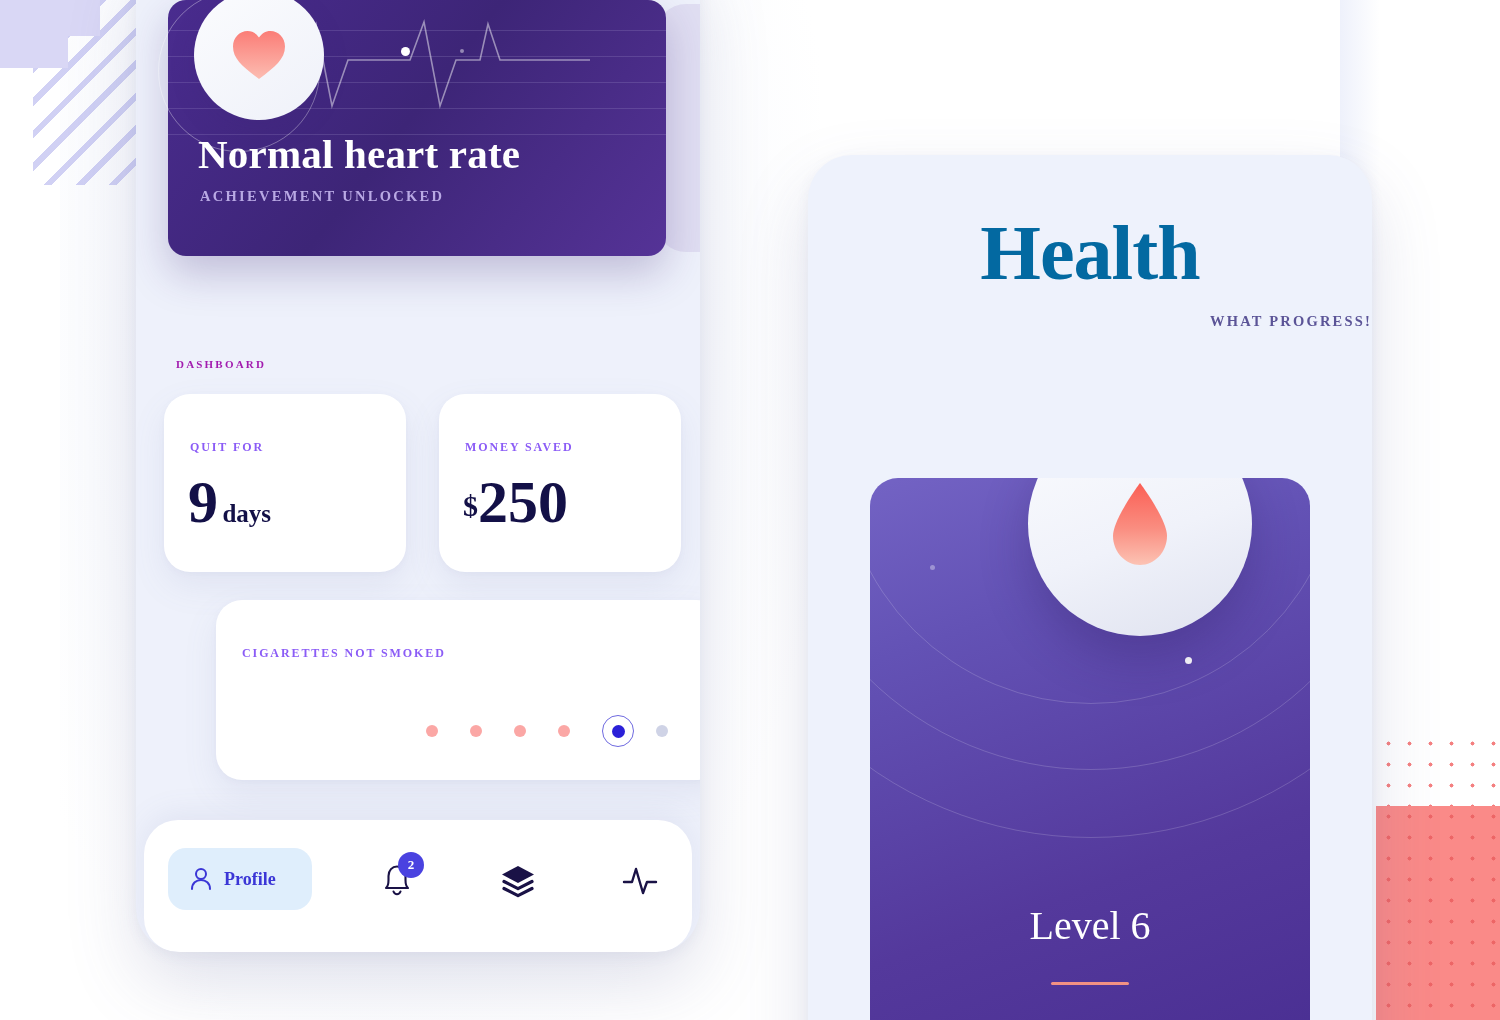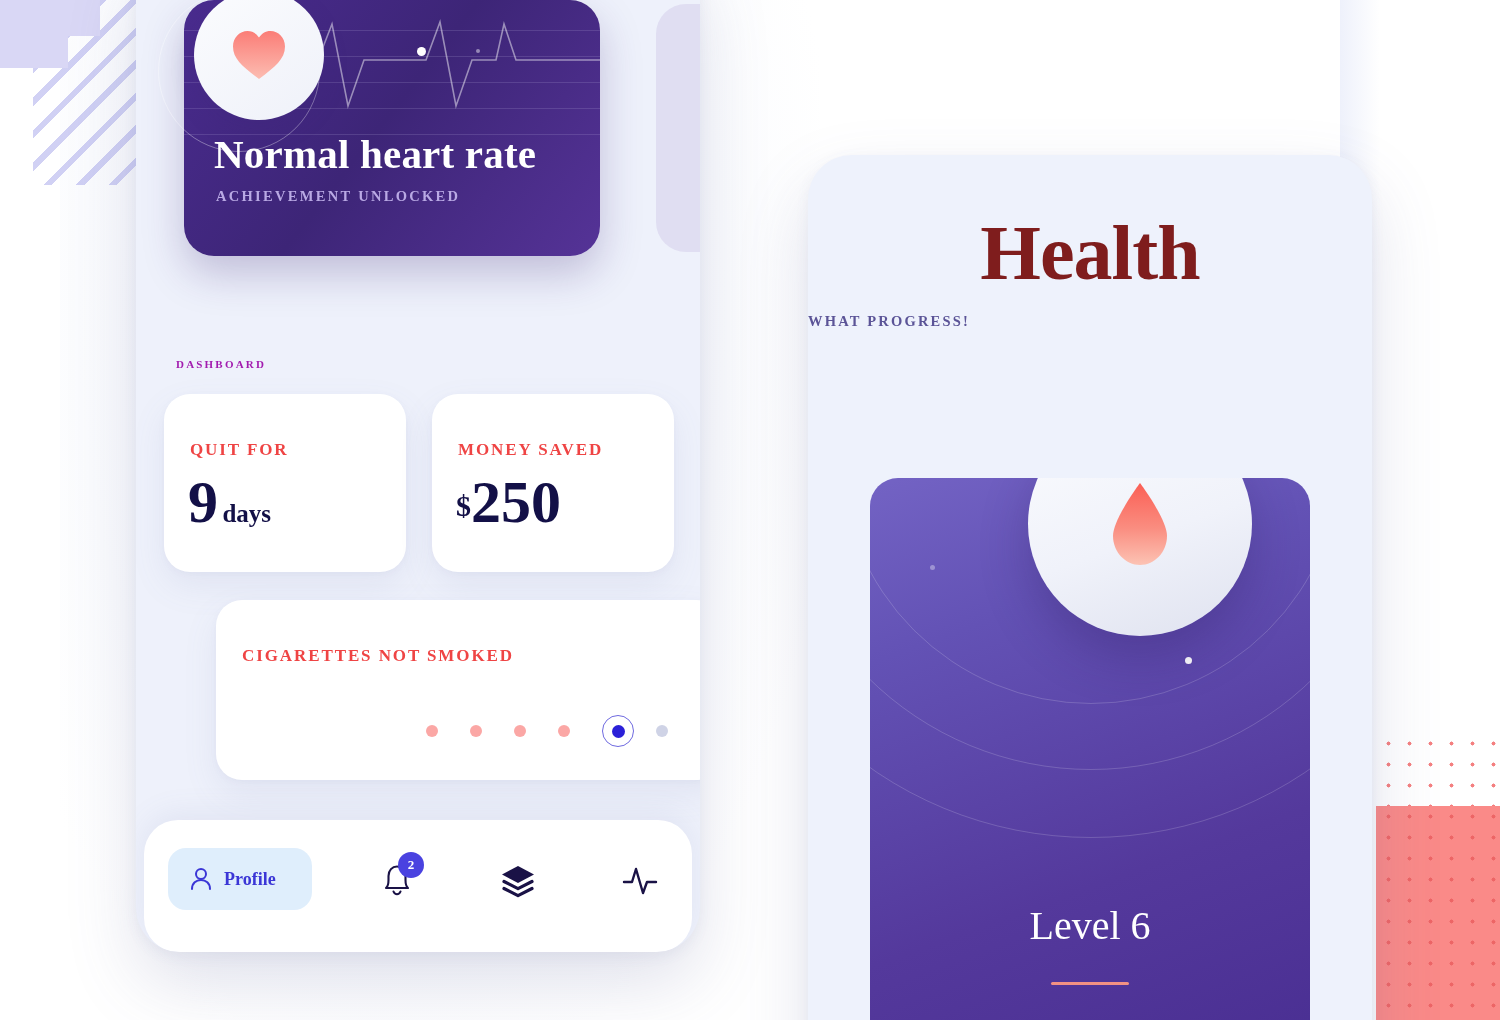--- a/index.html
+++ b/index.html
@@ -62,21 +62,21 @@
   }
   .phone-right{
     left:808px;top:155px;width:564px;height:1006px;
     background:#eef2fc;
     box-shadow:0 32px 70px rgba(90,95,150,.18), 0 4px 14px rgba(90,95,150,.07);
   }
 
   
   .hero-wrap{position:absolute;left:32px;top:54px;width:532px;height:258px;}
   .hero-card{
-    position:absolute;left:16px;top:0;width:416px;height:256px;border-radius:30px;
+    position:absolute;left:0;top:0;width:498px;height:256px;border-radius:18px;
     background:linear-gradient(128deg,#4a2c8f 0%,#3d2577 48%,#553397 100%);
     overflow:hidden;
     box-shadow:0 18px 40px rgba(60,40,120,.25);
   }
   .hero-next{
     position:absolute;left:488px;top:4px;width:260px;height:248px;border-radius:30px;
     background:#e0def2;
   }
   .hero-grid{position:absolute;inset:0;opacity:.16;}
   .hero-grid i{position:absolute;left:0;right:0;height:1px;background:#cfc6ef;}
@@ -117,25 +117,25 @@
   .dash-label{
     position:absolute;left:40px;top:412px;
     font-family:"Liberation Serif", serif;font-weight:700;
     font-size:11px;letter-spacing:2.2px;color:#a21caf;
   }
   .card{
     position:absolute;background:#ffffff;border-radius:26px;
     box-shadow:0 14px 34px rgba(110,115,170,.10), 0 2px 6px rgba(110,115,170,.05);
   }
   .card-a{left:28px;top:448px;width:242px;height:178px;}
-  .card-b{left:296px;top:448px;width:242px;height:178px;}
+  .card-b{left:303px;top:448px;width:242px;height:178px;}
   .card-c{left:32px;top:654px;width:506px;height:180px;margin-left:48px;}
   .stat-label{
     font-family:"Liberation Serif", serif;font-weight:700;
-    font-size:17px;letter-spacing:1.9px;color:#ef4444;
+    font-size:12px;letter-spacing:1.9px;color:#8b5cf6;
   }
   .stat-big{
     font-family:"Liberation Serif", serif;font-weight:700;
     color:#131047;line-height:1;
   }
   .unit{
     font-family:"Liberation Serif", serif;font-weight:700;
     font-size:25px;color:#131047;
   }
   .dollar{
@@ -174,24 +174,24 @@
   .bell-badge{
     position:absolute;left:254px;top:32px;width:26px;height:26px;border-radius:50%;
     background:#4a42e0;color:#fff;display:flex;align-items:center;justify-content:center;
     font-family:"Liberation Serif", serif;font-weight:700;font-size:13px;
   }
 
   
   .h-title{
     position:absolute;left:0;right:0;top:59px;text-align:center;
     font-family:"Liberation Serif", serif;font-weight:700;font-size:78px;
-    color:#7f1d1d;line-height:1;letter-spacing:-1px;
+    color:#0369a1;line-height:1;letter-spacing:-1px;
   }
   .h-sub{
-    position:absolute;left:0;right:0;top:158px;text-align:left;
+    position:absolute;left:0;right:0;top:158px;text-align:right;
     font-family:"Liberation Serif", serif;font-weight:700;font-size:14.5px;
     letter-spacing:2.2px;color:#5b5497;
   }
   .h-prog{
     position:absolute;left:0;right:0;top:212px;text-align:center;
     font-family:"Liberation Serif", serif;font-weight:400;font-size:17px;
     letter-spacing:1px;color:#5b5497;
   }
   .purple-panel{
     position:absolute;left:62px;top:323px;width:440px;height:683px;

